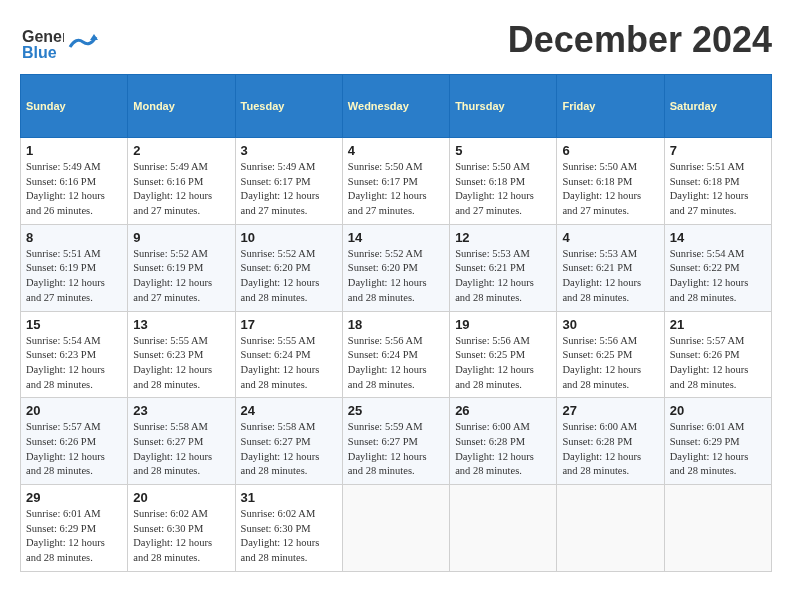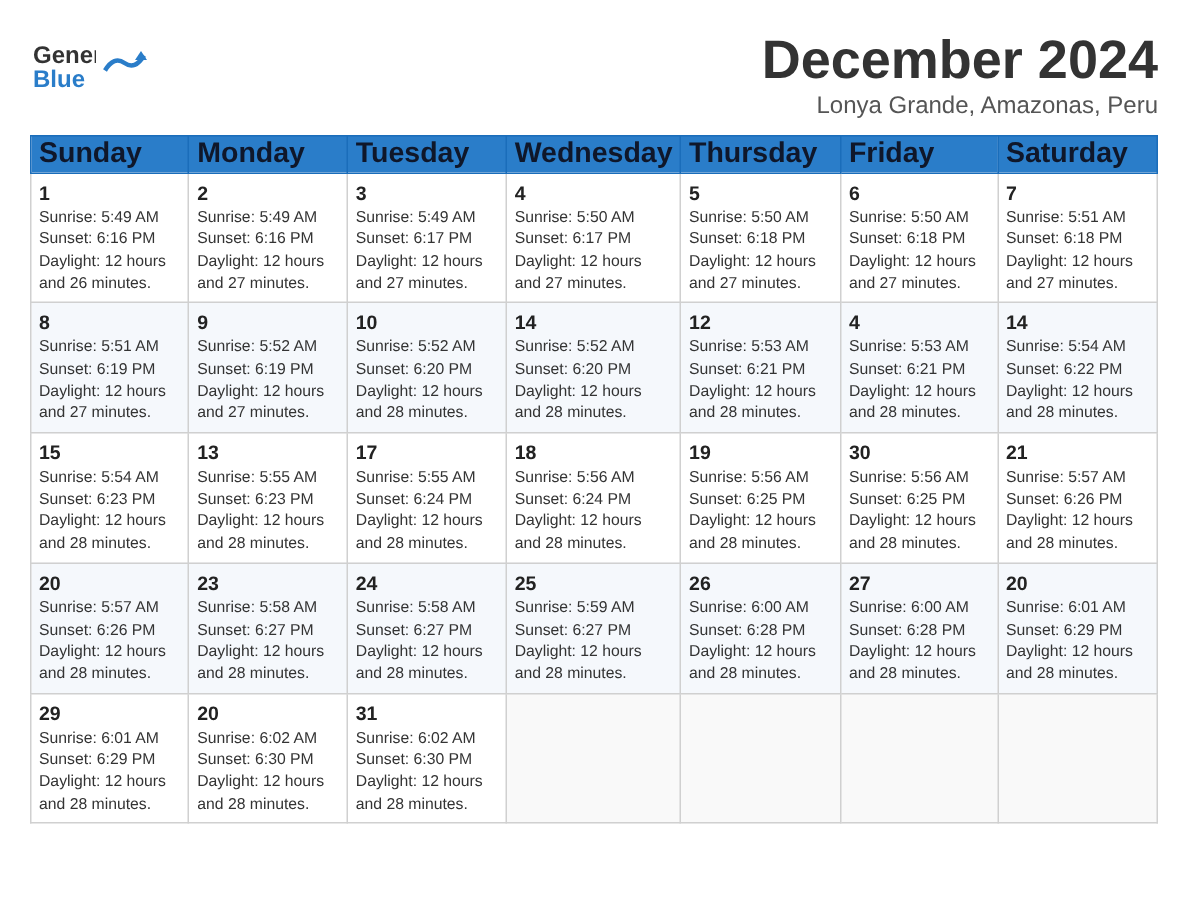--- a/index.html
+++ b/index.html
@@ -15,44 +15,43 @@
       justify-content: space-between;
       align-items: flex-start;
       margin-bottom: 10px;
     }
     .logo {
       display: flex;
       flex-direction: column;
       align-items: flex-start;
     }
     .title-area {
-      text-align: right;
     }
     .main-title {
       font-size: 36px;
       font-weight: bold;
       color: #333;
       line-height: 1.1;
     }
     .subtitle {
       font-size: 16px;
       color: #555;
       margin-top: 2px;
     }
     .calendar-table {
       width: 100%;
       border-collapse: collapse;
       font-size: 11px;
     }
     .calendar-table thead tr th {
       background-color: #2a7dc9;
-      color: #0f172a;
-      padding: 1px 5px;
+      color: #fef9c3;
+      padding: 25px 5px;
       text-align: left;
-      font-size: 19px;
+      font-size: 11px;
       font-weight: bold;
       border: 1px solid #1a6dba;
     }
     .calendar-table tbody tr td {
       border: 1px solid #d0d0d0;
       vertical-align: top;
       padding: 5px 5px;
       min-height: 70px;
       background: #fff;
       width: calc(100% / 7);
@@ -64,20 +63,21 @@
       font-size: 13px;
       font-weight: bold;
       color: #222;
       display: block;
       margin-bottom: 2px;
     }
     .day-info {
       font-size: 10.5px;
       color: #333;
       line-height: 1.4;
+      font-family: Liberation Serif, serif;
     }
     .empty-cell {
       background: #f9f9f9 !important;
     }
   </style>
 </head>
 <body>
 
 <div class="header-area">
   <div class="logo">
@@ -89,21 +89,20 @@
         </svg>
       </div>
       <svg width="30" height="20" viewBox="0 0 30 20">
         <path d="M2 15 Q8 5, 15 10 Q22 15, 28 5" stroke="#2a7dc9" stroke-width="3" fill="none"></path>
         <polygon points="26,2 30,8 22,8" fill="#2a7dc9"></polygon>
       </svg>
     </div>
   </div>
   <div class="title-area">
     <div class="main-title">December 2024</div>
-    <div class="subtitle">Lonya Grande, Amazonas, Peru</div>
   </div>
 </div>
 
 <table class="calendar-table">
   <thead>
     <tr id="dow-header">
         <th>Sunday</th>
         <th>Monday</th>
         <th>Tuesday</th>
         <th>Wednesday</th>

